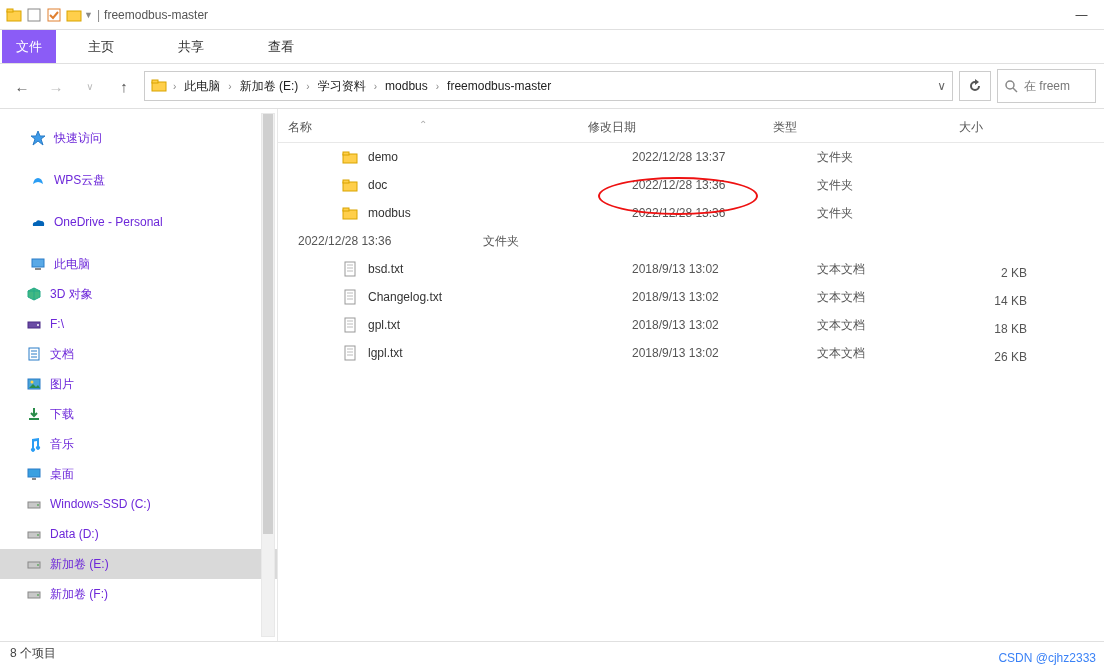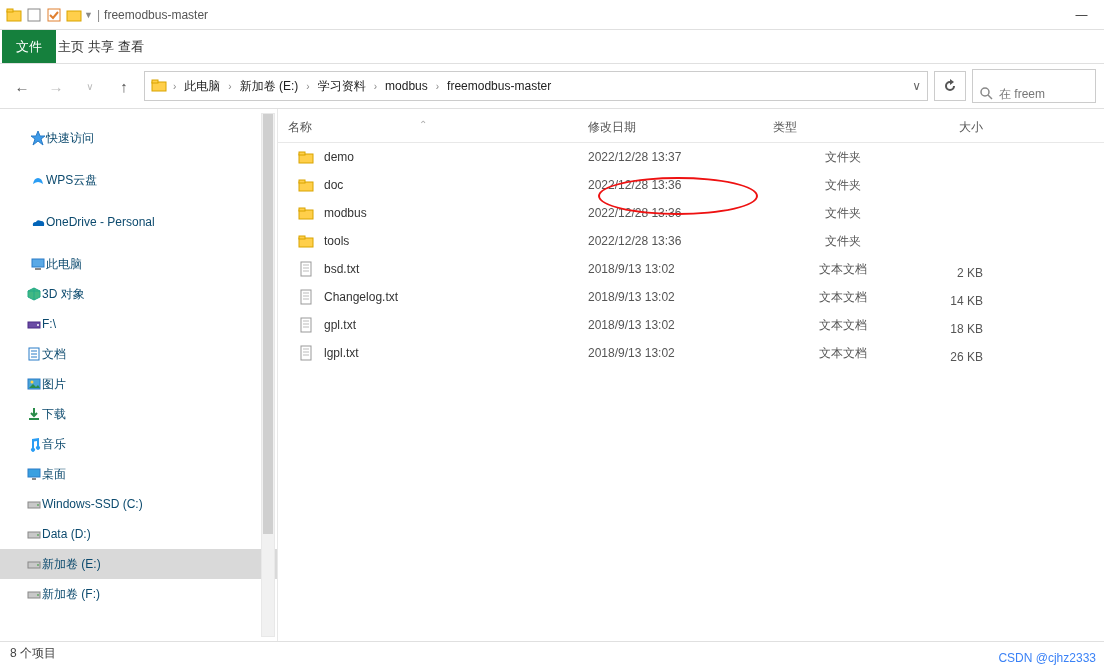--- a/index.html
+++ b/index.html
@@ -4,52 +4,52 @@
 <style>
 * { margin: 0; padding: 0; box-sizing: border-box; }
 body { font-family: "Microsoft YaHei", "Segoe UI", sans-serif; font-size: 12px; color: #333; background: #fff; width: 1104px; height: 665px; overflow: hidden; position: relative; }
 .titlebar { height: 30px; background: #fff; display: flex; align-items: center; padding-left: 6px; border-bottom: 1px solid #e0e0e0; }
 .titlebar .ticon { width: 16px; height: 16px; margin-right: 4px; display: flex; align-items: center; justify-content: center; }
 .titlebar .divider { color: #888; margin: 0 4px; }
 .titlebar .title { color: #555; }
 .titlebar .wincontrols { margin-left: auto; display: flex; }
 .winbtn { width: 45px; height: 30px; display: flex; align-items: center; justify-content: center; color: #333; font-size: 12px; }
 .ribbonbar { height: 34px; display: flex; align-items: stretch; border-bottom: 1px solid #e0e0e0; background: #fff; padding-left: 2px; }
-.ribbon-file { background: #15803d; color: #fff; padding: 0 14px; display: flex; align-items: center; font-size: 13px; }
-.ribbon-tab { padding: 0 2px; display: flex; align-items: center; font-size: 13px; color: #333; }
+.ribbon-file { background: #8b5cf6; color: #fff; padding: 0 14px; display: flex; align-items: center; font-size: 13px; }
+.ribbon-tab { padding: 0 32px; display: flex; align-items: center; font-size: 13px; color: #333; }
 .navbar { height: 45px; display: flex; align-items: center; padding: 6px 8px; background: #fff; border-bottom: 1px solid #e0e0e0; gap: 6px; }
 .navbtn { width: 28px; height: 28px; display: flex; align-items: center; justify-content: center; color: #555; font-size: 15px; }
 .navbtn.disabled { color: #bbb; }
 .addressbar { flex: 1; height: 30px; border: 1px solid #ccc; display: flex; align-items: center; padding: 0 6px; gap: 4px; background: #fff; }
 .addressbar .abicon { width: 16px; height: 16px; }
 .addressbar .crumb { color: #222; padding: 0 2px; }
 .addressbar .sep { color: #888; padding: 0 2px; font-size: 10px; }
 .addressbar .dropdown { margin-left: auto; color: #666; }
 .refreshbtn { width: 32px; height: 30px; border: 1px solid #ccc; display: flex; align-items: center; justify-content: center; }
-.searchbox { width: 124px; height: 30px; border: 1px solid #ccc; display: flex; padding: 16px 6px; color: #777; gap: 6px; }
+.searchbox { width: 99px; height: 30px; border: 1px solid #ccc; display: flex; align-items: center; padding: 16px 6px; color: #777; gap: 6px; }
 .mainrow { display: flex; height: 532px; }
 .sidebar { width: 278px; border-right: 1px solid #e8e8e8; padding-top: 14px; position: relative; overflow: hidden; }
 .sidebar .scrollbar { position: absolute; top: 4px; bottom: 4px; right: 2px; width: 14px; background: #f1f1f1; border: 1px solid #e8e8e8; }
 .sidebar .thumb { position: absolute; top: 0; left: 1px; right: 1px; height: 420px; background: #cfcfcf; }
-.nav-item { height: 30px; display: flex; align-items: center; padding-left: 30px; color: #0c4a6e; }
+.nav-item { height: 30px; display: flex; align-items: center; padding-left: 30px; gap: 8px; color: #6d28d9; }
 .nav-item.selected { background: #d9d9d9; }
 .nav-item.level2 { padding-left: 26px; }
 .nav-item .nicon { width: 16px; height: 16px; display: flex; align-items: center; justify-content: center; }
 .nav-divide { height: 12px; }
 .filepane { flex: 1; padding: 4px 0 0 0; position: relative; }
 .headers { height: 30px; display: flex; align-items: center; border-bottom: 1px solid #e8e8e8; color: #555; padding-left: 10px; position: relative; }
 .hcol-name { width: 300px; display: flex; align-items: flex-start; gap: 47px; }
 .hcol-date { width: 185px; }
 .hcol-type { width: 140px; }
 .hcol-size { width: 90px; text-align: right; padding-right: 20px; }
 .sort-ind { margin-left: 60px; color: #aaa; font-size: 10px; }
 .filerow { height: 28px; display: flex; align-items: center; padding-left: 20px; color: #333; }
-.fcol-name { width: 290px; display: flex; align-items: center; gap: 10px; }
+.fcol-name { width: 290px; display: flex; align-items: center; gap: 10px; margin-left: 44px; }
 .fcol-date { width: 185px; color: #555; }
-.fcol-type { width: 140px; color: #555; text-align: center; }
+.fcol-type { width: 140px; color: #555; }
 .fcol-size { width: 90px; text-align: right; color: #555; padding-right: 20px; margin-top: 8px; }
 .ficon { width: 16px; height: 16px; }
 .circle-annot { position: absolute; border: 2px solid #e11; border-radius: 50%; width: 160px; height: 38px; left: 320px; top: 68px; pointer-events: none; }
 .statusbar { position: absolute; bottom: 0; left: 0; right: 0; height: 24px; border-top: 1px solid #e0e0e0; display: flex; align-items: center; padding: 0 10px; color: #444; }
 .watermark { position: absolute; bottom: 0; right: 8px; color: #3b82f6; font-size: 12px; }
 svg { display: block; }
 </style>
 </head>
 <body>
 
@@ -323,29 +323,20 @@
                 <rect x="1" y="3" width="6" height="3" fill="#ffcf4b" stroke="#d9a400"></rect>
               </svg>
             </span>
             <span>modbus</span>
           </div>
           <div class="fcol-date">2022/12/28 13:36</div>
           <div class="fcol-type">文件夹</div>
           <div class="fcol-size"></div>
         </div>
         <div class="filerow">
-          <div class="fcol-name">
-            <span class="ficon">
-              <svg width="16" height="16">
-                <rect x="1" y="5" width="14" height="9" fill="#ffcf4b" stroke="#d9a400"></rect>
-                <rect x="1" y="3" width="6" height="3" fill="#ffcf4b" stroke="#d9a400"></rect>
-              </svg>
-            </span>
-            <span>tools</span>
-          </div>
           <div class="fcol-date">2022/12/28 13:36</div>
           <div class="fcol-type">文件夹</div>
           <div class="fcol-size"></div>
         </div>
         <div class="filerow">
           <div class="fcol-name">
             <span class="ficon">
               <svg width="16" height="16">
                 <rect x="3" y="1" width="10" height="14" fill="#fff" stroke="#999"></rect>
                 <line x1="5" y1="4" x2="11" y2="4" stroke="#bbb"></line>

